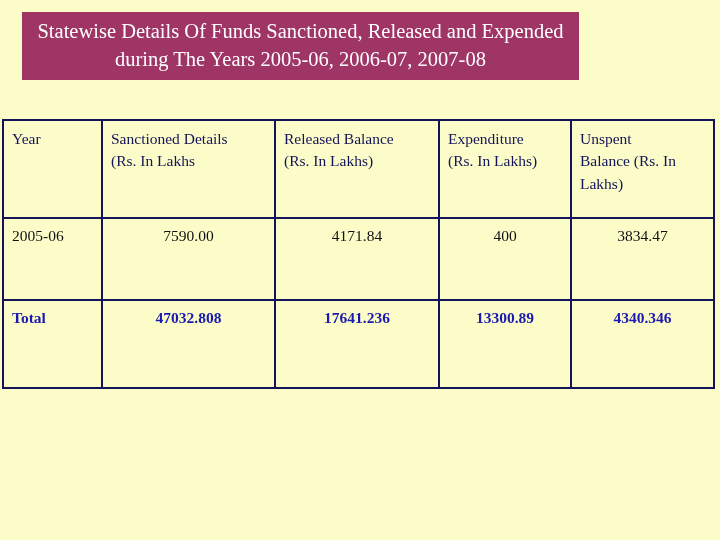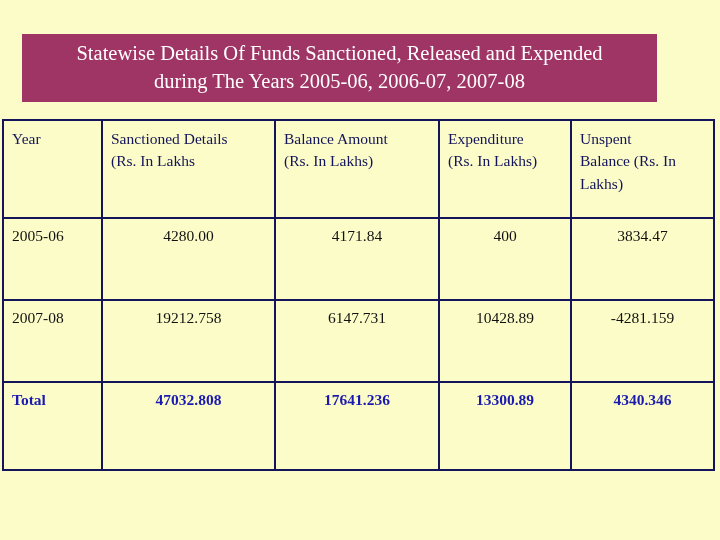--- a/index.html
+++ b/index.html
@@ -12,22 +12,22 @@
     background: #fcfcc8;
     font-family: "Liberation Serif", "DejaVu Serif", serif;
     overflow: hidden;
     position: relative;
   }
 
   
   #title-banner {
     position: absolute;
     left: 22px;
-    top: 34px;
-    width: 635px;
+    top: 12px;
+    width: 557px;
     height: 68px;
     background: #9e3565;
     display: flex;
     align-items: center;
     justify-content: center;
     box-sizing: border-box;
     padding: 0 10px;
   }
   #title-banner .title-text {
     color: #ffffff;
@@ -114,50 +114,43 @@
   <tbody>
     <tr class="header-row">
       <td>
         <div>Year</div>
       </td>
       <td>
         <div>Sanctioned Details</div>
         <div>(Rs. In Lakhs</div>
       </td>
       <td>
-        <div>Balance Amount</div>
+        <div>Released Balance</div>
         <div>(Rs. In Lakhs)</div>
       </td>
       <td>
         <div>Expenditure</div>
         <div>(Rs. In Lakhs)</div>
       </td>
       <td>
         <div>Unspent</div>
         <div>Balance (Rs. In</div>
         <div>Lakhs)</div>
       </td>
     </tr>
 
     <tr class="data-row">
       <td class="year-cell">2005-06</td>
-      <td class="num-cell">4280.00</td>
+      <td class="num-cell">7590.00</td>
       <td class="num-cell">4171.84</td>
       <td class="num-cell">400</td>
       <td class="num-cell">3834.47</td>
     </tr>
 
 
-    <tr class="data-row">
-      <td class="year-cell">2007-08</td>
-      <td class="num-cell">19212.758</td>
-      <td class="num-cell">6147.731</td>
-      <td class="num-cell">10428.89</td>
-      <td class="num-cell">-4281.159</td>
-    </tr>
 
     <tr class="total-row">
       <td class="year-cell">Total</td>
       <td class="num-cell">47032.808</td>
       <td class="num-cell">17641.236</td>
       <td class="num-cell">13300.89</td>
       <td class="num-cell">4340.346</td>
     </tr>
   </tbody>
 </table>

